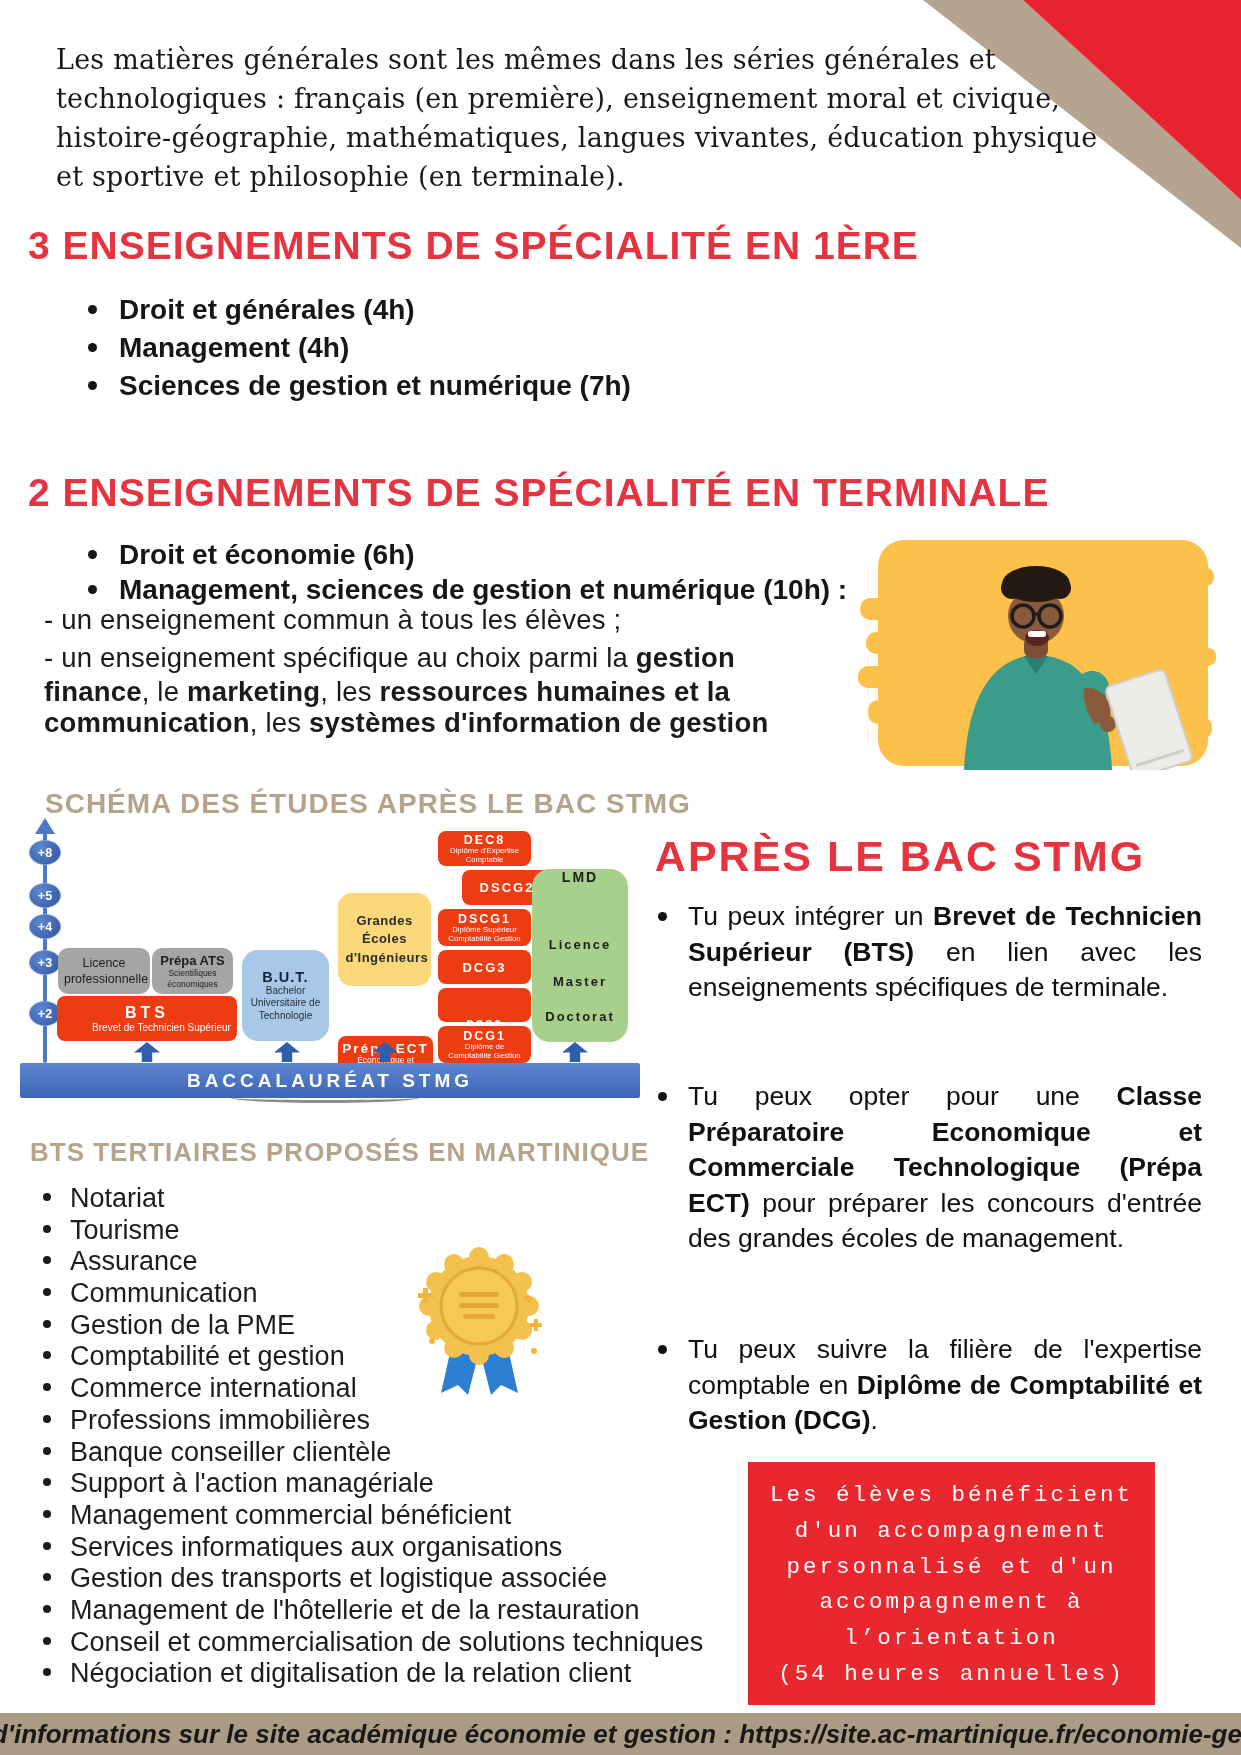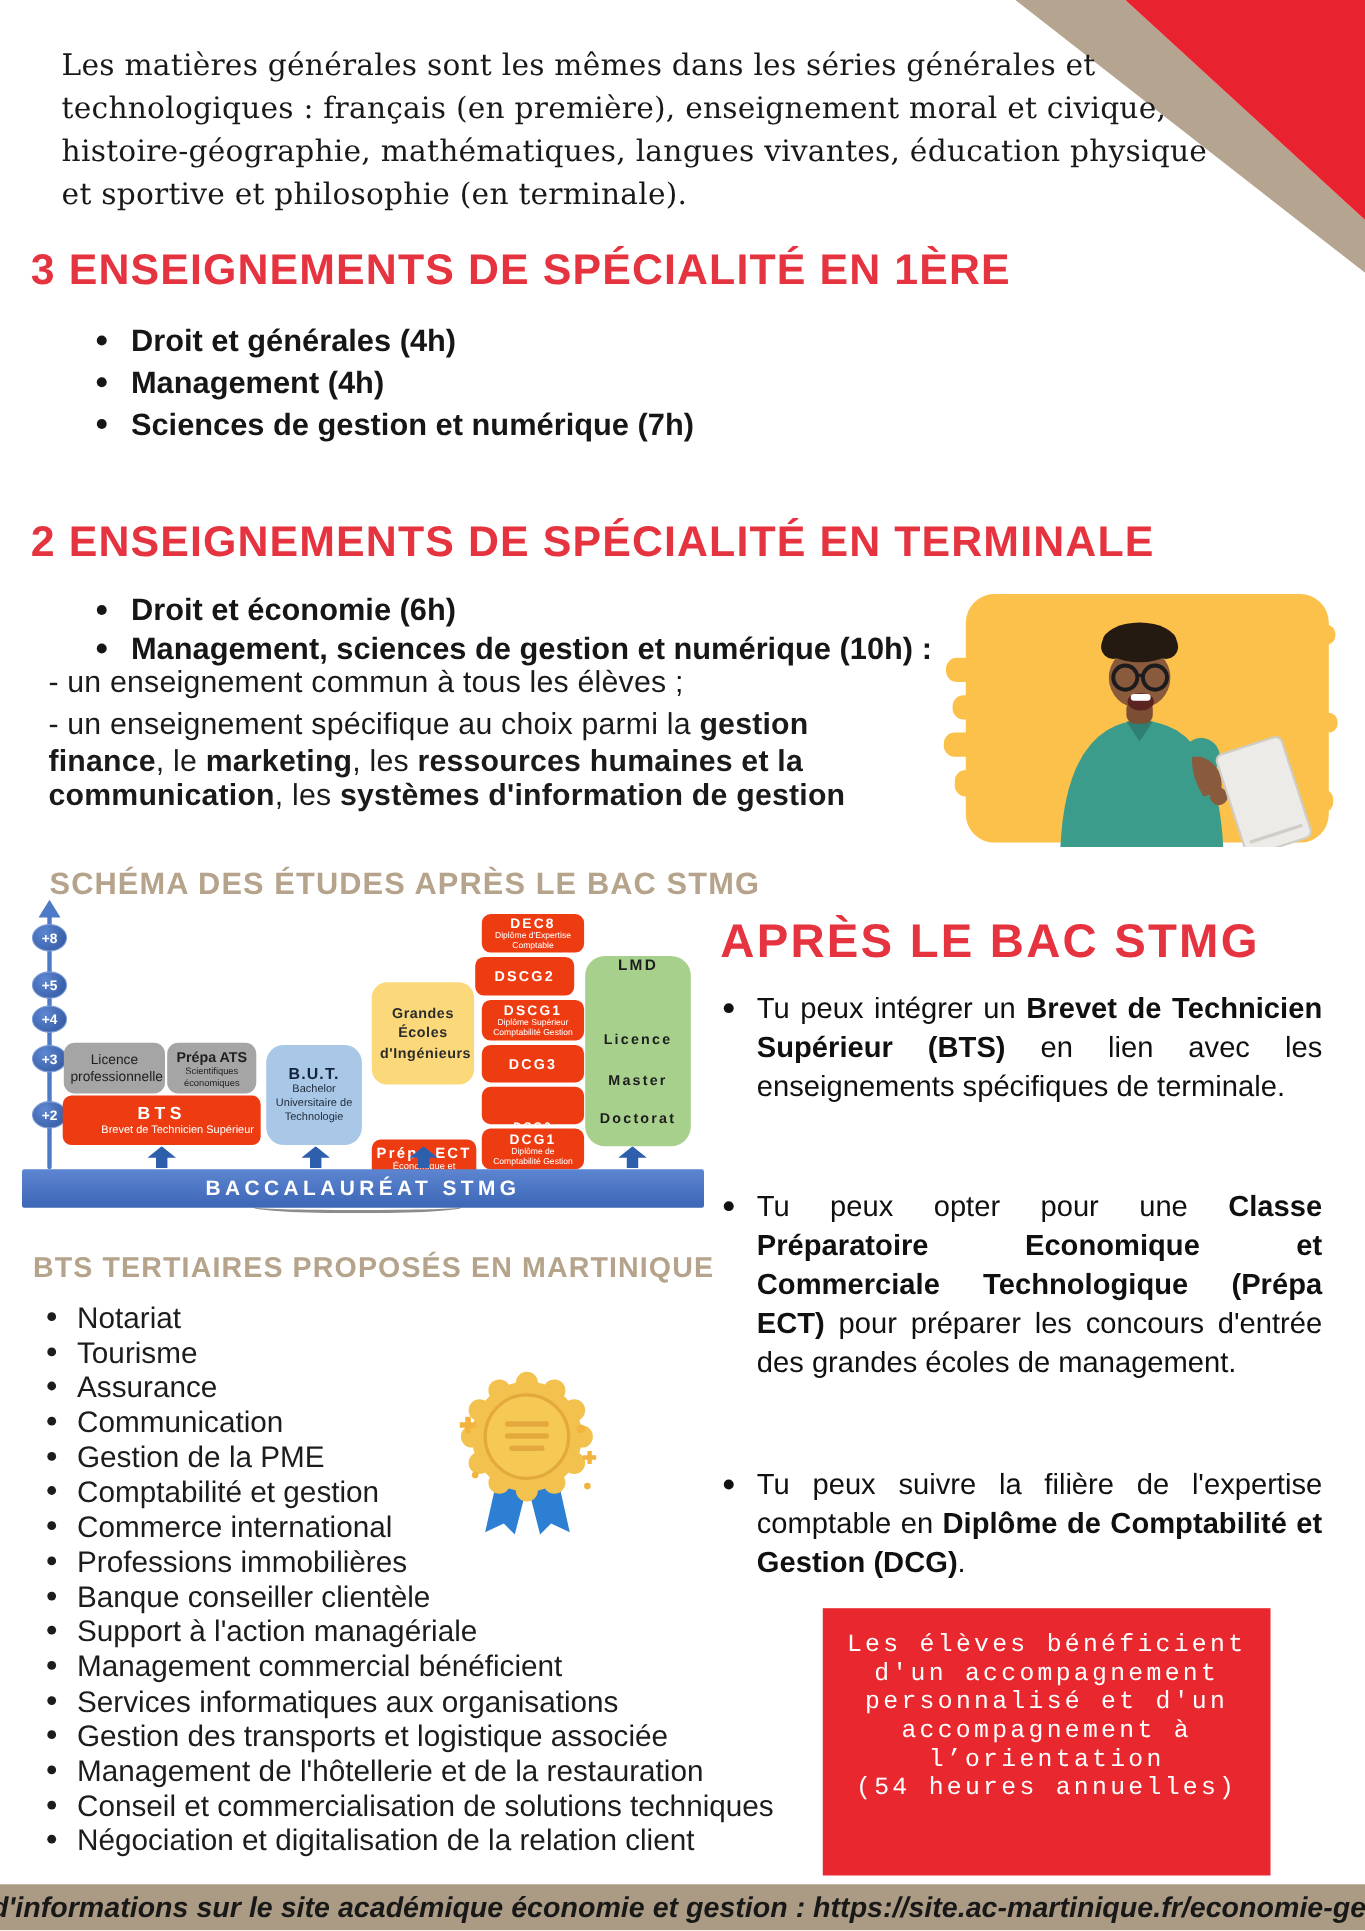--- a/index.html
+++ b/index.html
@@ -34,21 +34,21 @@
   .axis-arrow{width:0;height:0;border-left:10px solid transparent;border-right:10px solid transparent;border-bottom:16px solid #4d79c7;}
   
   .bts-item{display:flex;align-items:flex-start;height:31.7px;}
   .bts-item .dot{width:8px;height:8px;margin:10px 19px 0 0;background:#1c1c1c;}
   .bts-item span{font-size:27px;color:#1c1c1c;white-space:nowrap;}
   
   .rbullet{display:flex;}
   .rbullet .dot{width:9px;height:9px;margin:13px 21px 0 0;background:#111;}
   .rbullet .rtext{width:514px;font-size:26.5px;line-height:35.6px;color:#101010;text-align:justify;}
   
-  .notice{background:#e8272e;display:flex;flex-direction:column;
+  .notice{background:#e8272e;display:flex;flex-direction:column;justify-content:space-between;
           padding:20px 0 18px 0;box-sizing:border-box;}
   .notice div{font-family:"Liberation Mono",monospace;font-size:22.5px;letter-spacing:3px;color:#ffffff;text-align:center;white-space:nowrap;}
   
   .footer{background:#ab9b84;display:flex;align-items:center;justify-content:center;}
   .footer span{font-size:26px;font-weight:700;font-style:italic;color:#181818;white-space:nowrap;}
 </style>
 </head>
 <body>
 
 <div id="page">
@@ -159,21 +159,21 @@
   </div>
   <div class="abs dbox red-box" style="left:338px;top:1036px;width:95px;height:45px;">
     <div class="t-main" style="font-size:13.5px;letter-spacing:2px;">Prépa ECT</div>
     <div style="font-size:8.5px;line-height:1.15;width:84px;">Économique et commerciale</div>
   </div>
 
   <div class="abs dbox red-box" style="left:438px;top:831px;width:93px;height:35px;">
     <div class="t-main" style="font-size:12.5px;letter-spacing:2px;">DEC8</div>
     <div style="font-size:7.8px;line-height:1.15;width:80px;">Diplôme d'Expertise Comptable</div>
   </div>
-  <div class="abs dbox red-box" style="left:432px;top:870px;width:90px;height:35px;">
+  <div class="abs dbox red-box" style="left:462px;top:870px;width:90px;height:35px;">
     <div class="t-main" style="font-size:13px;letter-spacing:2px;">DSCG2</div>
   </div>
   <div class="abs dbox red-box" style="left:438px;top:909px;width:93px;height:37px;">
     <div class="t-main" style="font-size:12.5px;letter-spacing:2px;">DSCG1</div>
     <div style="font-size:7.8px;line-height:1.15;width:84px;">Diplôme Supérieur Comptabilité Gestion</div>
   </div>
   <div class="abs dbox red-box" style="left:438px;top:950px;width:93px;height:34px;">
     <div class="t-main" style="font-size:13px;letter-spacing:2px;">DCG3</div>
   </div>
   <div class="abs dbox red-box" style="left:438px;top:988px;width:93px;height:34px;">

